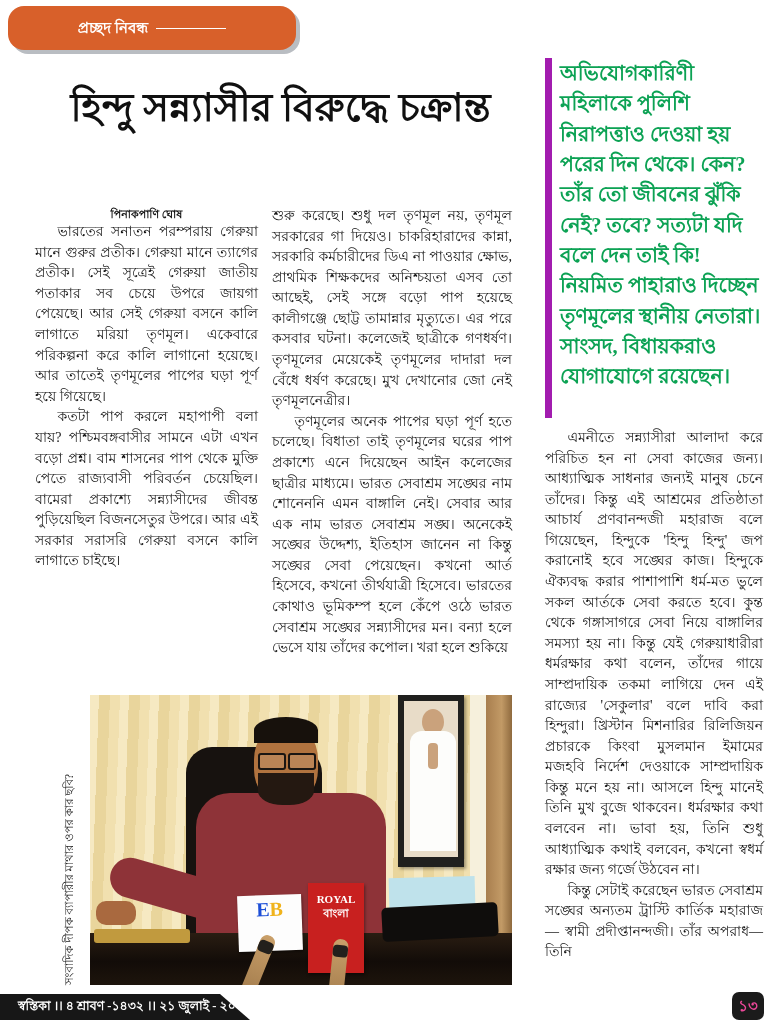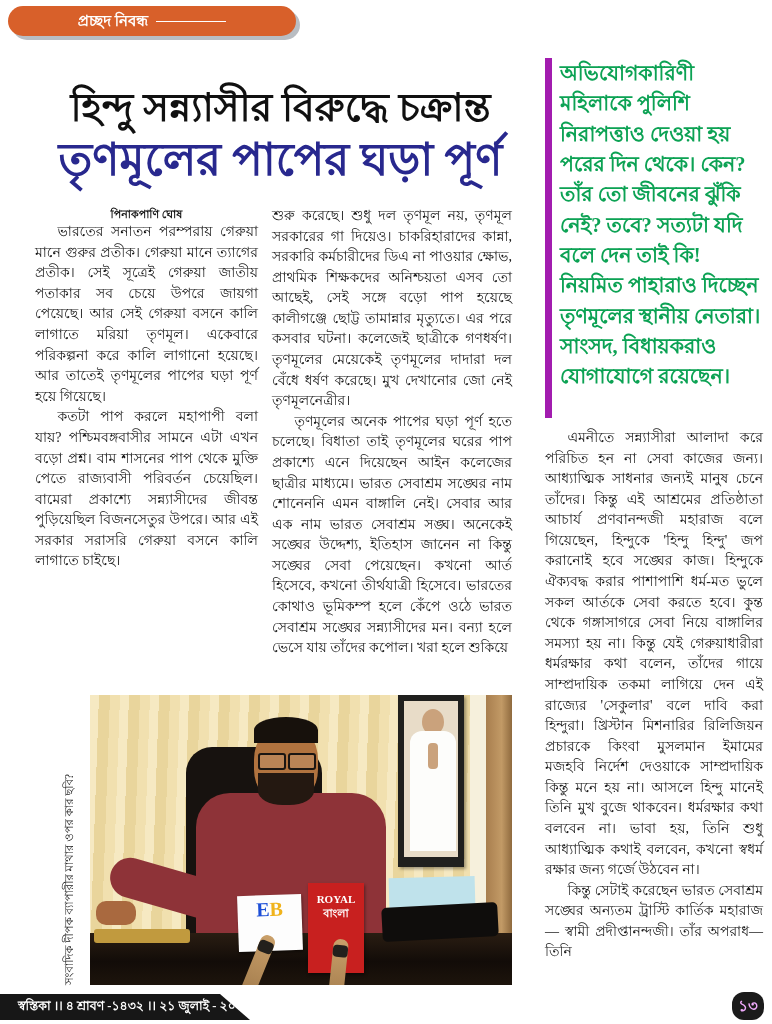--- a/index.html
+++ b/index.html
@@ -1,19 +1,19 @@
 <!DOCTYPE html>
 <html><head>
 <meta charset="utf-8">
 <style>
   html,body{margin:0;padding:0;background:#e8e8e8;}
   #page{position:relative;width:772px;height:1024px;background:#ffffff;overflow:hidden;
         font-family:"Liberation Serif","DejaVu Serif",serif;}
   
-  .tag-pill{position:absolute;left:8px;top:6px;width:288px;height:30px;background:#d8602a;
+  .tag-pill{position:absolute;left:8px;top:6px;width:288px;height:44px;background:#d8602a;
             border-radius:16px;box-shadow:4px 4px 0 #b9bdc2;display:flex;align-items:center;
             justify-content:center;gap:8px;}
   .tag-pill .txt{color:#ffffff;font-weight:bold;font-size:15px;}
   .tag-pill .rule{width:70px;height:0;border-top:1.5px solid #ffffff;}
   
   .headline{position:absolute;left:28px;top:70px;width:505px;text-align:center;line-height:1.15;}
   .headline .l1{font-size:39px;font-weight:bold;color:#101010;letter-spacing:0;margin-top:16px;}
   .headline .l2{font-size:45px;font-weight:bold;color:#28288e;margin-top:4px;}
   
   .pullquote{position:absolute;left:545px;top:58px;width:218px;min-height:360px;
@@ -68,36 +68,35 @@
   #shaft1{left:158px;top:238px;transform:rotate(22deg);}
   #shaft2{left:240px;top:244px;transform:rotate(6deg);}
   
   .vcaption{position:absolute;left:58px;top:695px;height:290px;width:22px;
             writing-mode:vertical-rl;transform:rotate(180deg);font-size:11.5px;color:#222;
             display:flex;align-items:center;font-family:"Liberation Serif",serif;}
   
   .footer-banner{position:absolute;left:0;top:994px;width:250px;height:26px;background:#171717;
         clip-path:polygon(0 0,88% 0,100% 100%,0 100%);display:flex;align-items:center;}
   .footer-banner .txt{color:#ffffff;font-size:12.5px;font-weight:bold;padding-left:18px;white-space:nowrap;}
-  .page-num{position:absolute;right:8px;top:992px;width:32px;height:28px;background:#1b1b1b;border-radius:12px;
-        color:#f0abfc;font-weight:bold;font-size:15px;display:flex;align-items:center;justify-content:center;}
+  .page-num{position:absolute;right:8px;top:992px;width:32px;height:28px;background:#1b1b1b;border-radius:7px;
+        color:#ec4899;font-weight:bold;font-size:15px;display:flex;align-items:center;justify-content:center;}
 </style>
 </head>
 <body>
 
 <div id="page">
 
   <div class="tag-pill">
     <span class="txt">প্রচ্ছদ নিবন্ধ</span>
     <span class="rule"></span>
   </div>
 
   <div class="headline">
     <div class="l1">হিন্দু সন্ন্যাসীর বিরুদ্ধে চক্রান্ত</div>
-    <div class="l2">তৃণমূলের পাপের ঘড়া পূর্ণ</div>
   </div>
 
   <div class="pullquote">
     <div class="q">অভিযোগকারিণী মহিলাকে পুলিশি নিরাপত্তাও দেওয়া হয় পরের দিন থেকে। কেন? তাঁর তো জীবনের ঝুঁকি নেই? তবে? সত্যটা যদি বলে দেন তাই কি! নিয়মিত পাহারাও দিচ্ছেন তৃণমূলের স্থানীয় নেতারা। সাংসদ, বিধায়করাও যোগাযোগে রয়েছেন।</div>
   </div>
 
   <div class="col" id="col1">
     <p class="byline">পিনাকপাণি ঘোষ</p>
     <p class="ind">ভারতের সনাতন পরম্পরায় গেরুয়া মানে গুরুর প্রতীক। গেরুয়া মানে ত্যাগের প্রতীক। সেই সূত্রেই গেরুয়া জাতীয় পতাকার সব চেয়ে উপরে জায়গা পেয়েছে। আর সেই গেরুয়া বসনে কালি লাগাতে মরিয়া তৃণমূল। একেবারে পরিকল্পনা করে কালি লাগানো হয়েছে। আর তাতেই তৃণমূলের পাপের ঘড়া পূর্ণ হয়ে গিয়েছে।</p>
     <p class="ind">কতটা পাপ করলে মহাপাপী বলা যায়? পশ্চিমবঙ্গবাসীর সামনে এটা এখন বড়ো প্রশ্ন। বাম শাসনের পাপ থেকে মুক্তি পেতে রাজ্যবাসী পরিবর্তন চেয়েছিল। বামেরা প্রকাশ্যে সন্ন্যাসীদের জীবন্ত পুড়িয়েছিল বিজনসেতুর উপরে। আর এই সরকার সরাসরি গেরুয়া বসনে কালি লাগাতে চাইছে।</p>

